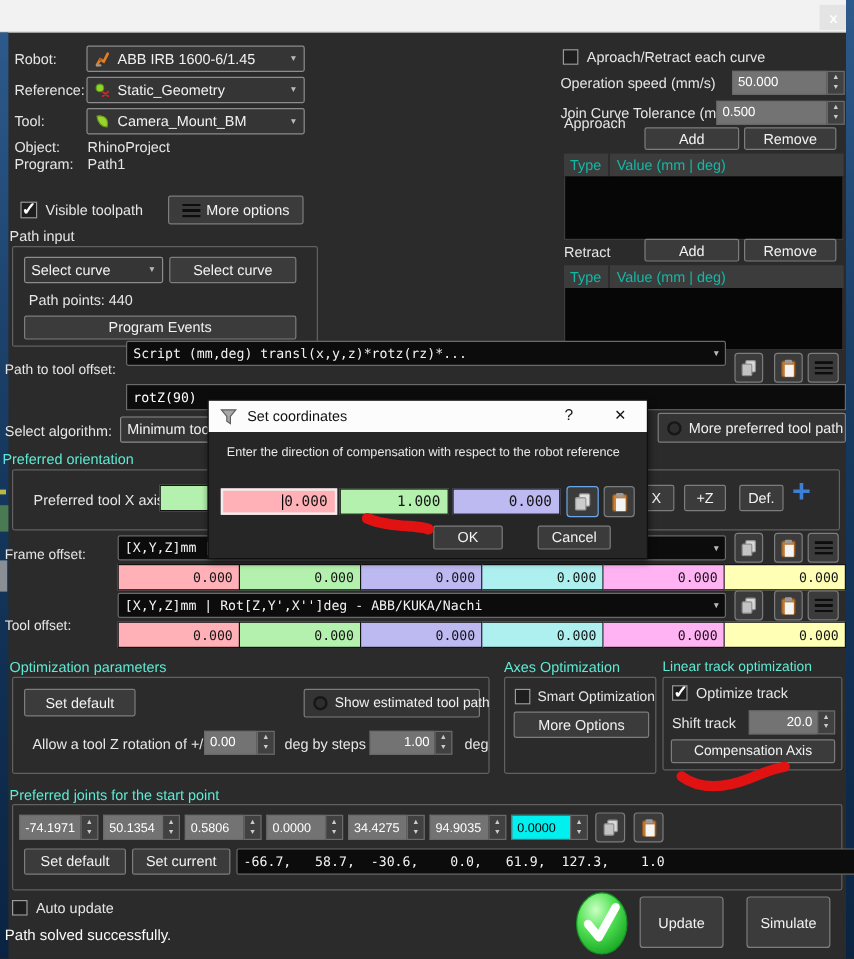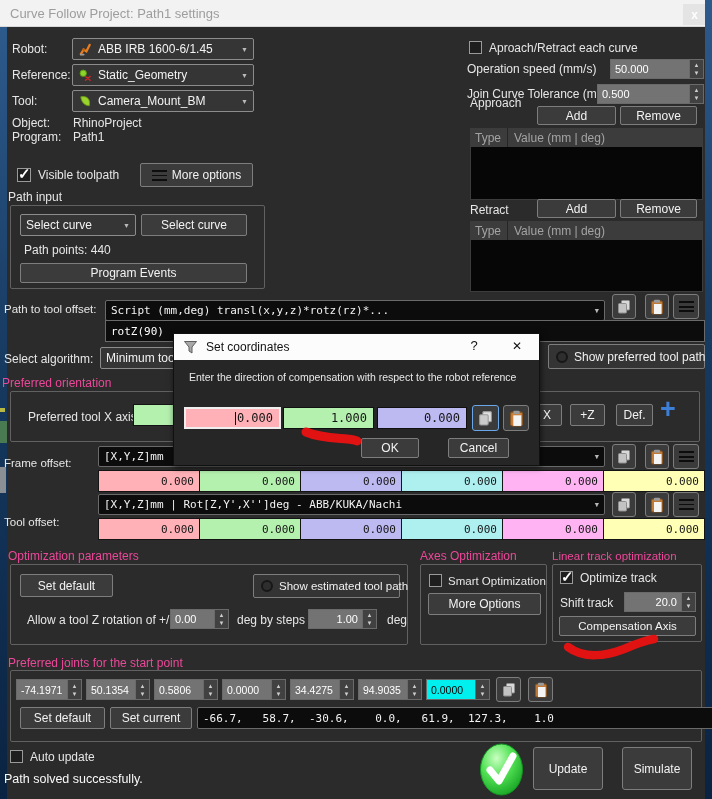--- a/index.html
+++ b/index.html
@@ -1,20 +1,20 @@
 <!DOCTYPE html>
 <html><head>
 <meta charset="utf-8">
 <style>
   *{box-sizing:border-box;margin:0;padding:0}
   html,body{width:712px;height:799px}
   body{font-family:"Liberation Sans",sans-serif;background:#2b2b2b;position:relative;overflow:hidden}
   .abs{position:absolute}
   .lbl{position:absolute;color:#e6e6e6;font-size:12px;white-space:nowrap;line-height:1.15}
-  .sec{color:#ec4899}
+  .sec{color:#5eead4}
   .btn{position:absolute;display:flex;align-items:center;justify-content:center;gap:5px;
        background:#3b3b3b;border:1px solid #7d7d7d;border-radius:2px;color:#f2f2f2;font-size:12px;white-space:nowrap;cursor:default}
   .combo{position:absolute;display:flex;align-items:center;gap:5px;background:#353535;border:1px solid #8c8c8c;
          border-radius:2px;color:#f2f2f2;font-size:12px;padding:0 5px;white-space:nowrap;overflow:hidden}
   .combo::after{content:"▼";font-size:7px;color:#b9b9b9;margin-left:auto;flex:0 0 auto}
   .combo.dark{background:#0c0c0c;border-color:#6a6a6a;font-family:"DejaVu Sans Mono",monospace;font-size:11px}
   .field{position:absolute;background:#0c0c0c;border:1px solid #6a6a6a;color:#fff;display:flex;align-items:center;
          padding:0 5px;font-size:11.5px;white-space:nowrap;overflow:hidden}
   .spin{position:absolute;display:flex}
   .spin .val{flex:1;background:#737373;border:1px solid #6a6a6a;border-right:none;color:#fff;font-size:11px;
@@ -23,21 +23,21 @@
   .spin .arrows{width:15px;background:#414141;border:1px solid #6a6a6a;display:flex;flex-direction:column;
                 align-items:center;justify-content:center;color:#cdcdcd}
   .arrows::before{content:"▲";font-size:6px;line-height:8px}
   .arrows::after{content:"▼";font-size:6px;line-height:8px}
   .check{position:absolute;width:13px;height:13px;background:#1e1e1e;border:1px solid #9a9a9a}
   .check.on::after{content:"✓";position:absolute;left:0px;top:-4px;color:#fff;font-size:15px;font-weight:bold}
   .radio{width:12px;height:12px;border-radius:50%;background:#2e2e2e;border:2px solid #171717;flex:0 0 auto}
   .radiobox{position:absolute;display:flex;align-items:center;gap:6px;background:#343434;border:1px solid #7d7d7d;
             border-radius:2px;color:#f0f0f0;font-size:12px;padding:0 7px;white-space:nowrap}
   .group{position:absolute;border:1px solid #616161;border-radius:2px}
-  .thead{position:absolute;display:flex;background:#3c3c3c;color:#a3a3a3;font-size:12px;align-items:center}
+  .thead{position:absolute;display:flex;background:#3c3c3c;color:#14b8a6;font-size:12px;align-items:center}
   .thead .c1{width:38px;padding-left:5px;border-right:1px solid #252525;height:100%;display:flex;align-items:center}
   .thead .c2{padding-left:6px}
   .tbody{position:absolute;background:#060606;border:1px solid #3c3c3c;border-top:none}
   .crow{position:absolute;display:flex}
   .cfield{flex:1;display:flex;align-items:center;justify-content:flex-end;padding-right:5px;
           font-family:"DejaVu Sans Mono",monospace;font-size:11px;color:#141414;border:1px solid #141414;border-left:none}
   .crow .cfield:first-child{border-left:1px solid #141414}
   .pink{background:#ffb1b7}.greenf{background:#b4f0ae}.purplef{background:#bdb9f1}
   .cyanf{background:#aeeff0}.magentaf{background:#ffb3f3}.yellowf{background:#ffffb5}
   .iconbtn{position:absolute;background:#3b3b3b;border:1px solid #7d7d7d;border-radius:3px;
@@ -53,21 +53,20 @@
   .dlg-title{position:absolute;left:0;top:0;width:100%;height:26px;background:#fcfcfc;display:flex;align-items:center}
   .dlg-field{position:absolute;display:flex;align-items:center;justify-content:flex-end;gap:0;
              font-family:"DejaVu Sans Mono",monospace;font-size:12px;color:#141414;padding-right:6px}
   .caret{width:1px;height:13px;background:#000;margin-right:1px}
   .overlay{position:absolute;left:0;top:0;width:712px;height:799px;z-index:60;pointer-events:none}
 </style>
 </head>
 <body>
 
 <div class="abs" style="left:0;top:0;width:712px;height:27px;background:#f2f2f2;border-bottom:1px solid #d8d8d8">
-  <div class="abs" style="left:10px;top:6px;font-size:13px;color:#9d9d9d;white-space:nowrap">Curve Follow Project: Path1 settings</div>
   <div class="abs" style="left:683px;top:4px;width:23px;height:21px;background:#e4e4e4;display:flex;align-items:center;justify-content:center">
     <span style="color:#fdfdfd;font-size:12px;font-weight:bold">x</span>
   </div>
 </div>
 
 <div class="navy" style="left:0;top:27px;width:7px;height:772px"></div>
 <div class="navy" style="left:705px;top:0;width:7px;height:799px"></div>
 <div class="abs" style="left:0;top:408px;width:5px;height:4px;background:#b8b845;z-index:5"></div>
 <div class="abs" style="left:0;top:421px;width:7px;height:22px;background:#4a7a52;z-index:5"></div>
 <div class="abs" style="left:0;top:467px;width:6px;height:26px;background:#8a8f96;z-index:5"></div>
@@ -144,21 +143,21 @@
 <div class="lbl" style="left:8px;top:191px">Path input</div>
 <div class="group" style="left:10px;top:205px;width:255px;height:84px"></div>
 <div class="combo" style="left:20px;top:214px;width:116px;height:22px">
   <span>Select curve</span>
 </div>
 <button class="btn" style="left:141px;top:214px;width:106px;height:22px">Select curve</button>
 <div class="lbl" style="left:24px;top:244px">Path points: 440</div>
 <button class="btn" style="left:20px;top:263px;width:227px;height:20px">Program Events</button>
 
 <div class="lbl" style="left:4px;top:303px;font-size:11.5px">Path to tool offset:</div>
-<div class="combo dark" style="left:105px;top:300px;width:500px;height:21px">
+<div class="combo dark" style="left:105px;top:284px;width:500px;height:21px">
   <span>Script (mm,deg) transl(x,y,z)*rotz(rz)*...</span>
 </div>
 <div class="iconbtn" style="left:612px;top:294px;width:24px;height:25px">
   <svg width="14" height="15" viewBox="0 0 14 15">
     <rect x="4.5" y="1.5" width="8" height="9.5" rx="1" fill="#d9d9d9" stroke="#8f8f8f"></rect>
     <rect x="1.5" y="4.5" width="8" height="9.5" rx="1" fill="#c3c3c3" stroke="#8f8f8f"></rect>
   </svg>
 </div>
 <div class="iconbtn" style="left:645px;top:294px;width:24px;height:25px">
   <svg width="14" height="16" viewBox="0 0 14 16">
@@ -173,21 +172,21 @@
 <div class="field mono" style="left:105px;top:320px;width:600px;height:22px;font-size:11px">
   <span>rotZ(90)</span>
 </div>
 
 <div class="lbl" style="left:4px;top:353px">Select algorithm:</div>
 <div class="combo" style="left:100px;top:347px;width:150px;height:22px">
   <span>Minimum tool o</span>
 </div>
 <div class="radiobox" style="left:548px;top:344px;width:157px;height:25px">
   <span class="radio"></span>
-  <span>Show preferred tool path</span>
+  <span>More preferred tool path</span>
 </div>
 
 <div class="lbl sec" style="left:2px;top:377px">Preferred orientation</div>
 <div class="group" style="left:10px;top:391px;width:690px;height:51px"></div>
 <div class="lbl" style="left:28px;top:411px">Preferred tool X axis</div>
 <div class="abs greenf" style="left:133px;top:404px;width:95px;height:22px;border:1px solid #141414"></div>
 <button class="btn" style="left:532px;top:404px;width:30px;height:22px">X</button>
 <button class="btn" style="left:570px;top:404px;width:35px;height:22px">+Z</button>
 <button class="btn" style="left:616px;top:404px;width:37px;height:22px">Def.</button>
 <div class="abs" style="left:660px;top:396px;color:#3d7fd6;font-size:27px;font-weight:bold;line-height:1">+</div>

